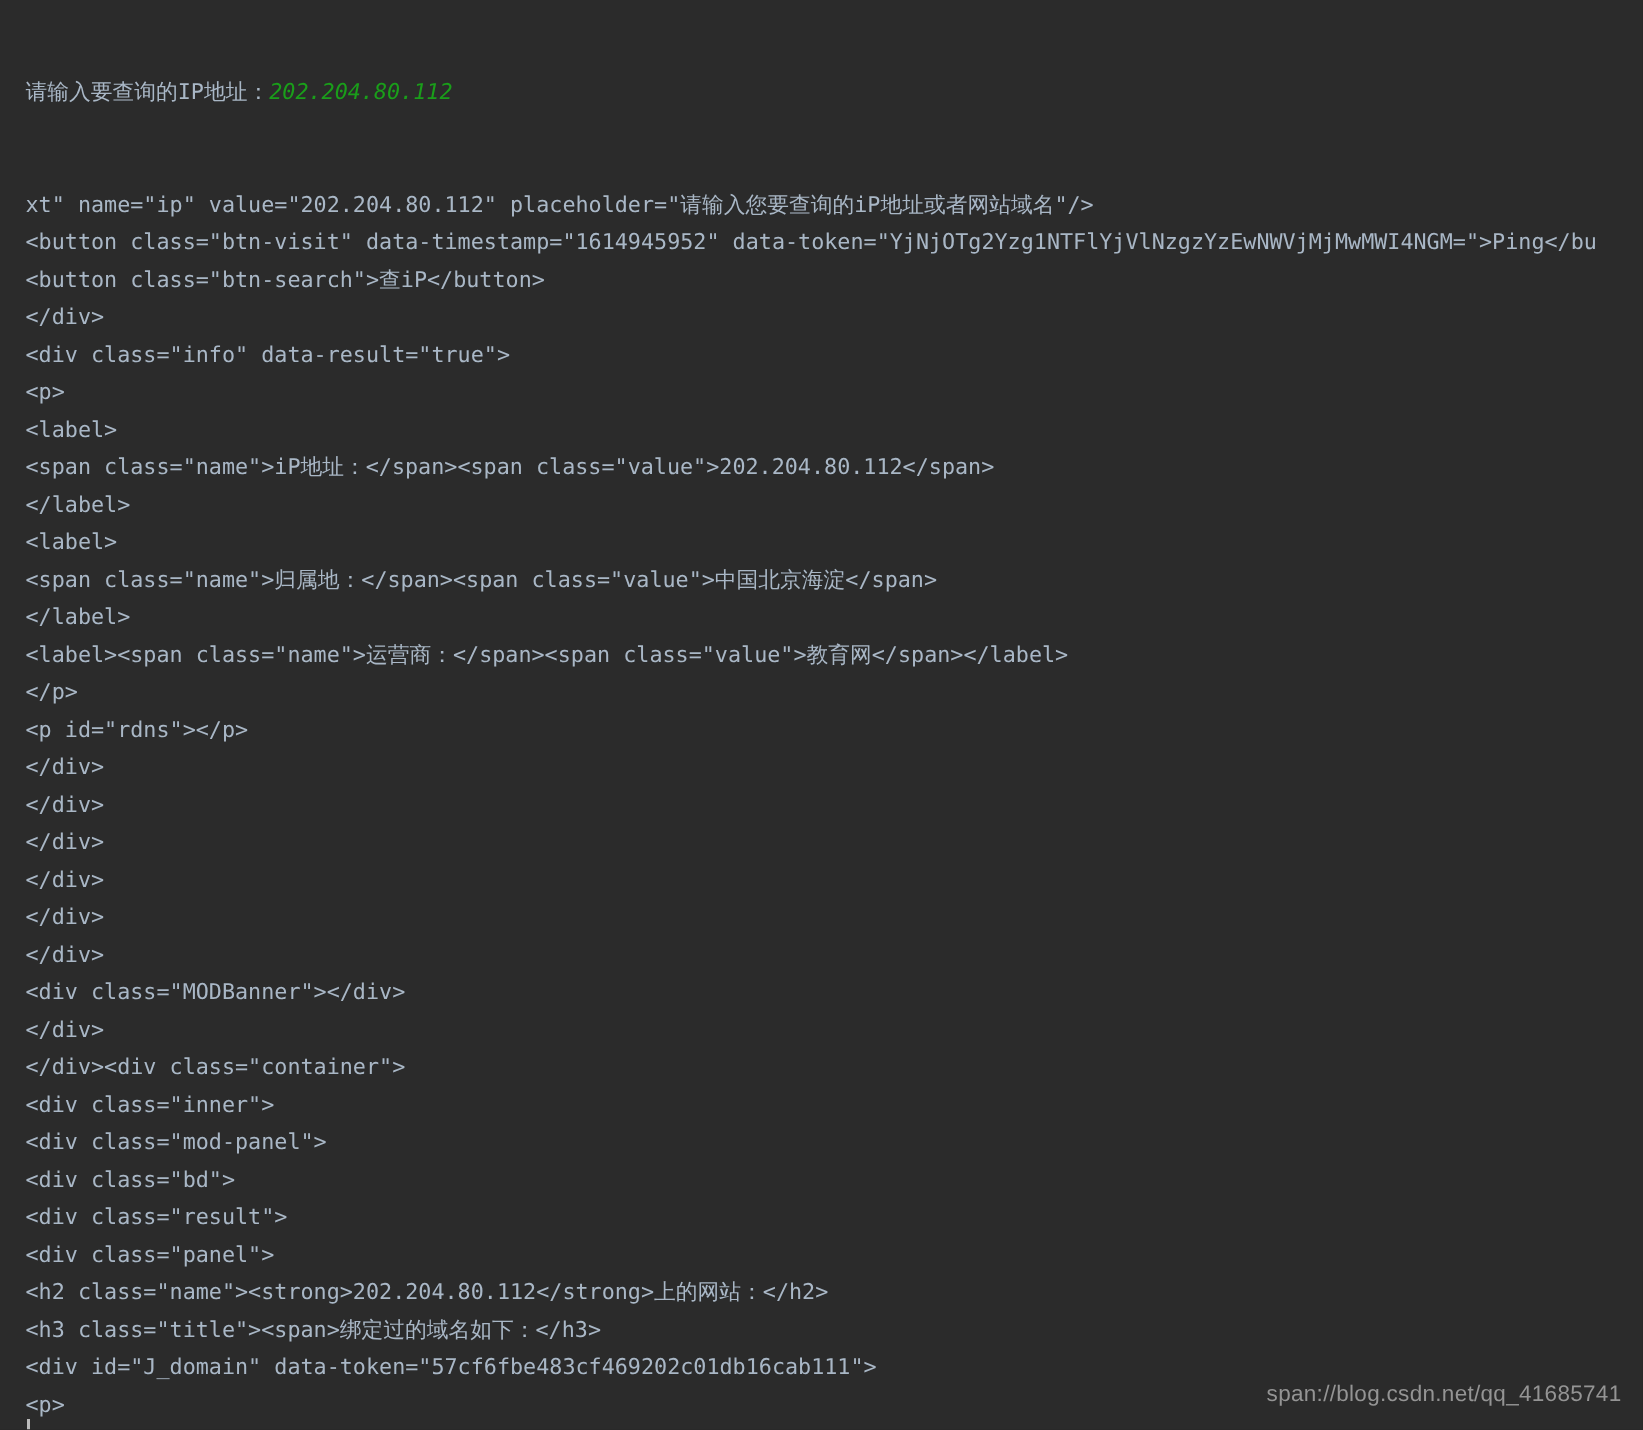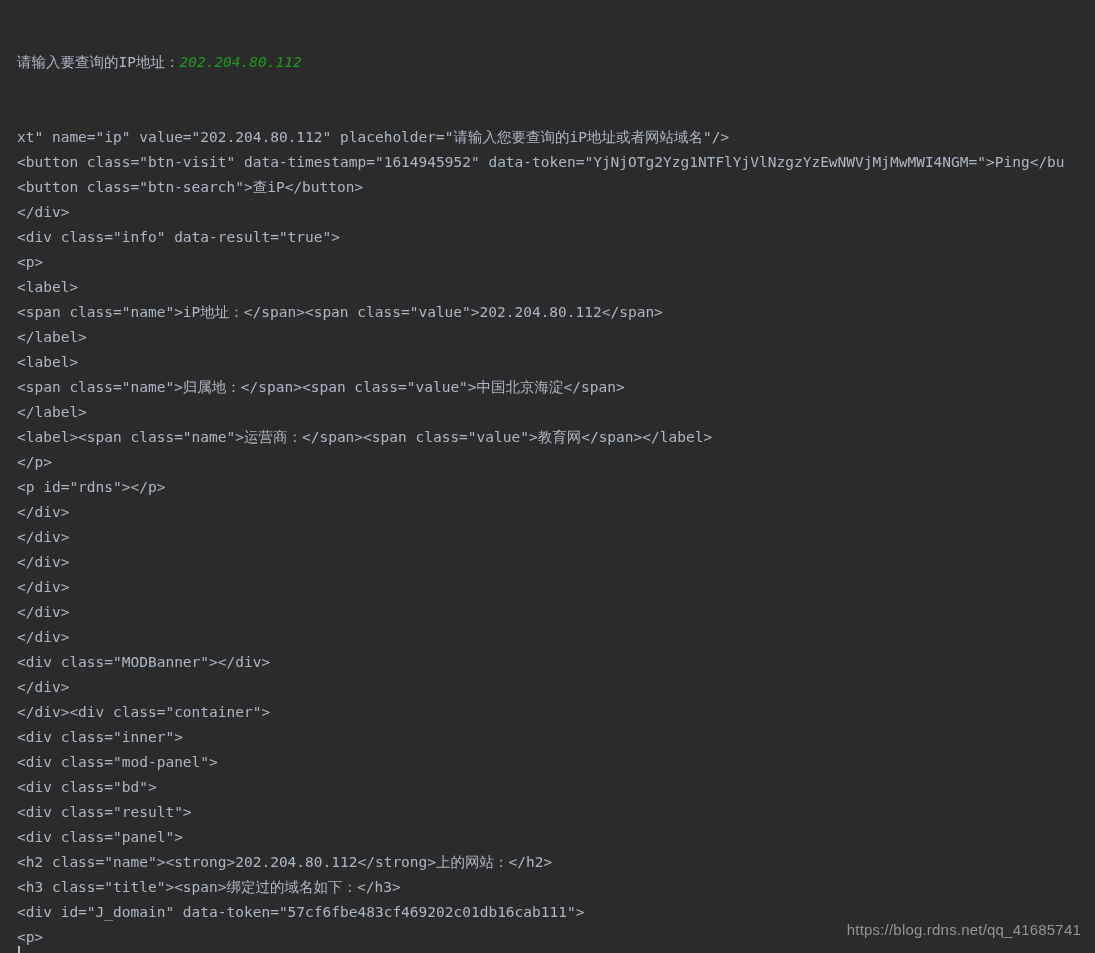--- a/index.html
+++ b/index.html
@@ -63,14 +63,14 @@
 <body>
 
 <div id="console-root">
 
   <div id="console-output">
     <div class="line"><span class="seg-default">请输入要查询的IP地址：</span><span class="seg-green">202.204.80.112</span></div>
   <div class="line">xt" name="ip" value="202.204.80.112" placeholder="请输入您要查询的iP地址或者网站域名"/&gt;</div><div class="line">&lt;button class="btn-visit" data-timestamp="1614945952" data-token="YjNjOTg2Yzg1NTFlYjVlNzgzYzEwNWVjMjMwMWI4NGM="&gt;Ping&lt;/bu</div><div class="line">&lt;button class="btn-search"&gt;查iP&lt;/button&gt;</div><div class="line">&lt;/div&gt;</div><div class="line">&lt;div class="info" data-result="true"&gt;</div><div class="line">&lt;p&gt;</div><div class="line">&lt;label&gt;</div><div class="line">&lt;span class="name"&gt;iP地址：&lt;/span&gt;&lt;span class="value"&gt;202.204.80.112&lt;/span&gt;</div><div class="line">&lt;/label&gt;</div><div class="line">&lt;label&gt;</div><div class="line">&lt;span class="name"&gt;归属地：&lt;/span&gt;&lt;span class="value"&gt;中国北京海淀&lt;/span&gt;</div><div class="line">&lt;/label&gt;</div><div class="line">&lt;label&gt;&lt;span class="name"&gt;运营商：&lt;/span&gt;&lt;span class="value"&gt;教育网&lt;/span&gt;&lt;/label&gt;</div><div class="line">&lt;/p&gt;</div><div class="line">&lt;p id="rdns"&gt;&lt;/p&gt;</div><div class="line">&lt;/div&gt;</div><div class="line">&lt;/div&gt;</div><div class="line">&lt;/div&gt;</div><div class="line">&lt;/div&gt;</div><div class="line">&lt;/div&gt;</div><div class="line">&lt;/div&gt;</div><div class="line">&lt;div class="MODBanner"&gt;&lt;/div&gt;</div><div class="line">&lt;/div&gt;</div><div class="line">&lt;/div&gt;&lt;div class="container"&gt;</div><div class="line">&lt;div class="inner"&gt;</div><div class="line">&lt;div class="mod-panel"&gt;</div><div class="line">&lt;div class="bd"&gt;</div><div class="line">&lt;div class="result"&gt;</div><div class="line">&lt;div class="panel"&gt;</div><div class="line">&lt;h2 class="name"&gt;&lt;strong&gt;202.204.80.112&lt;/strong&gt;上的网站：&lt;/h2&gt;</div><div class="line">&lt;h3 class="title"&gt;&lt;span&gt;绑定过的域名如下：&lt;/h3&gt;</div><div class="line">&lt;div id="J_domain" data-token="57cf6fbe483cf469202c01db16cab111"&gt;</div><div class="line">&lt;p&gt;</div><div class="line">&lt;span class="date"&gt;2020-12-10-----2021-03-04&lt;/span&gt;</div></div>
 
   <div id="caret"></div>
 
-  <div id="watermark">https://blog.rdns.net/qq_41685741</div>
+  <div id="watermark">span://blog.csdn.net/qq_41685741</div>
 </div>
 
 </body></html>

